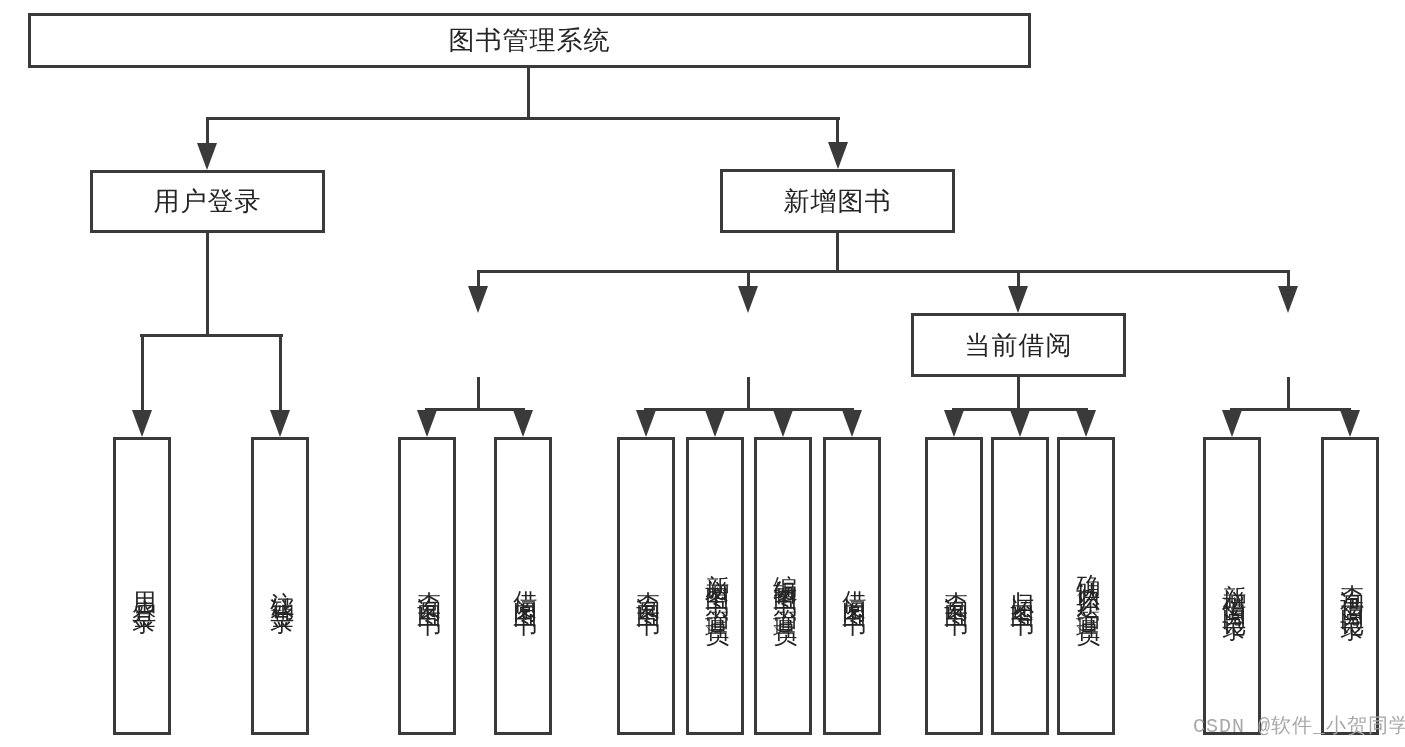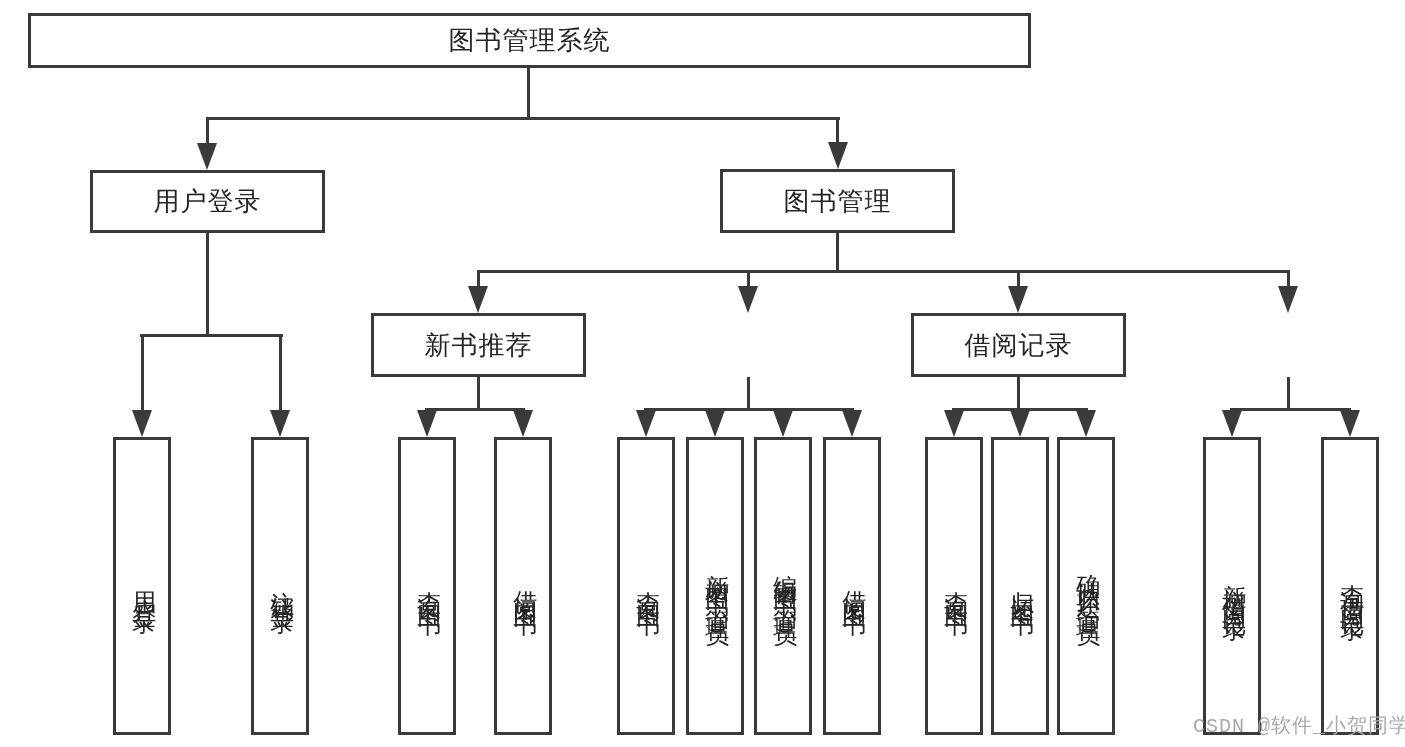--- a/index.html
+++ b/index.html
@@ -40,46 +40,43 @@
   <div class="line" style="left:198px;top:117px;width:634px;height:3px"></div>
   <div class="line" style="left:198px;top:120px;width:3px;height:23px"></div>
   <div class="arrow" style="left:189px;top:143px"></div>
   <div class="line" style="left:828px;top:120px;width:3px;height:23px"></div>
   <div class="arrow" style="left:820px;top:142px"></div>
 
   <div class="box hbox" style="left:82px;top:170px;width:235px;height:63px">
     <span>用户登录</span>
   </div>
   <div class="box hbox" style="left:712px;top:169px;width:235px;height:64px">
-    <span>图书管理</span>
+    <span>新增图书</span>
   </div>
 
   <div class="line" style="left:198px;top:233px;width:3px;height:102px"></div>
   <div class="line" style="left:132px;top:334px;width:143px;height:3px"></div>
   <div class="line" style="left:133px;top:337px;width:3px;height:73px"></div>
   <div class="arrow" style="left:124px;top:410px"></div>
   <div class="line" style="left:271px;top:337px;width:3px;height:73px"></div>
   <div class="arrow" style="left:262px;top:410px"></div>
 
   <div class="line" style="left:828px;top:233px;width:3px;height:40px"></div>
   <div class="line" style="left:469px;top:270px;width:813px;height:3px"></div>
   <div class="line" style="left:469px;top:273px;width:3px;height:13px"></div>
   <div class="arrow" style="left:460px;top:286px"></div>
   <div class="line" style="left:739px;top:273px;width:3px;height:13px"></div>
   <div class="arrow" style="left:730px;top:286px"></div>
   <div class="line" style="left:1009px;top:273px;width:3px;height:13px"></div>
   <div class="arrow" style="left:1000px;top:286px"></div>
   <div class="line" style="left:1279px;top:273px;width:3px;height:13px"></div>
   <div class="arrow" style="left:1270px;top:286px"></div>
 
-  <div class="box hbox" style="left:363px;top:313px;width:215px;height:64px">
-    <span>新书推荐</span>
-  </div>
   <div class="box hbox" style="left:903px;top:313px;width:215px;height:64px">
-    <span>借阅记录</span>
+    <span>当前借阅</span>
   </div>
 
   <div class="line" style="left:469px;top:377px;width:3px;height:34px"></div>
   <div class="line" style="left:417px;top:408px;width:100px;height:3px"></div>
   <div class="arrow" style="left:409px;top:410px"></div>
   <div class="arrow" style="left:505px;top:410px"></div>
 
   <div class="line" style="left:739px;top:377px;width:3px;height:34px"></div>
   <div class="line" style="left:636px;top:408px;width:210px;height:3px"></div>
   <div class="arrow" style="left:628px;top:410px"></div>

